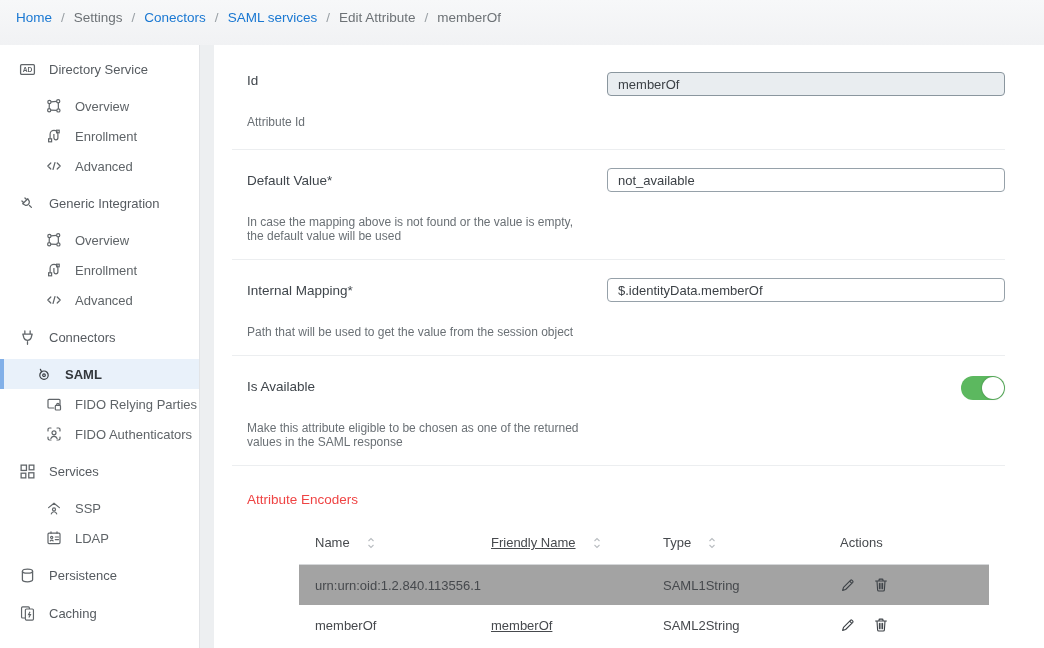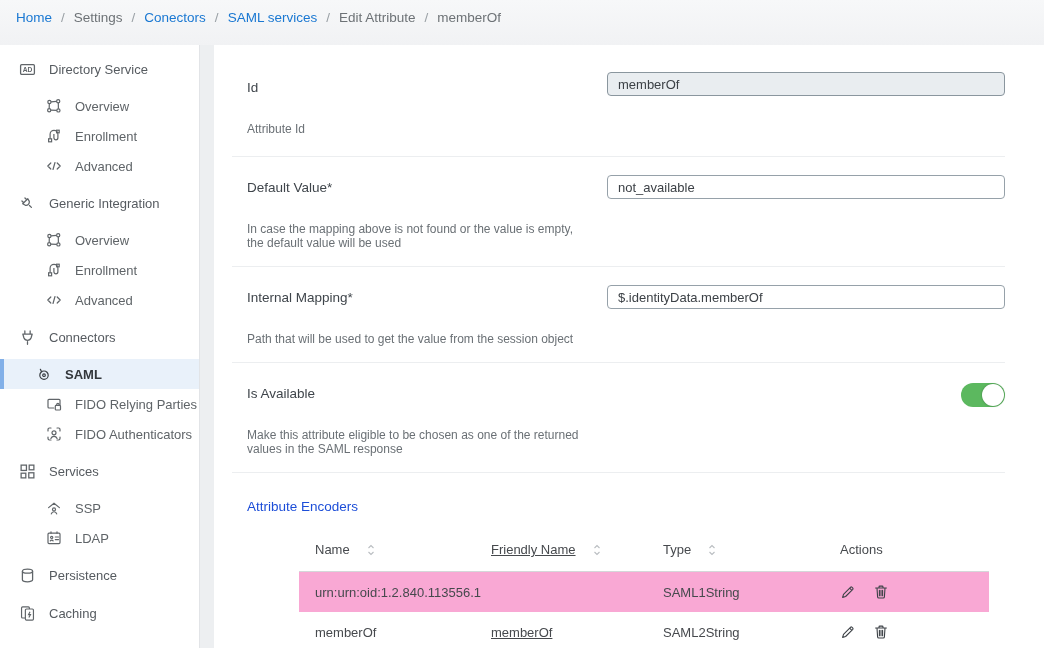--- a/index.html
+++ b/index.html
@@ -43,26 +43,26 @@
   .tinput.disabled { background:#e9edf0; border-color:#8a969e; }
 
   
   .toggle { width:44px; height:24px; border-radius:12px; background:#5cb85f;
     position:relative; margin-left:354px; margin-top:2px; cursor:pointer; }
   .toggle .knob { position:absolute; top:1px; right:1px; width:22px; height:22px;
     border-radius:50%; background:#fff; box-shadow:0 0 2px rgba(0,0,0,.35); }
 
   
   .enc { padding-left:15px; }
-  .enc-title { font-size:13.5px; color:#1d4ed8; margin-top:26px; }
+  .enc-title { font-size:13.5px; color:#ef4444; margin-top:26px; }
   .enc-table { margin:14px 0 0 52px; width:690px; font-size:13px; color:#46494d; }
   .enc-head { display:flex; align-items:center; height:44px;
     border-bottom:1px solid #d5d7d9; }
   .enc-row { display:flex; align-items:center; height:40px; }
-  .enc-row.hl { background:#f9a8d4; }
+  .enc-row.hl { background:#a3a3a3; }
   .col-name { width:176px; padding-left:16px; }
   .col-fname { width:172px; padding-left:16px;text-decoration:underline; }
   .col-type { width:160px; padding-left:16px; }
   .col-actions { flex:1; padding-left:33px; display:flex; align-items:center; gap:17px; }
   .hcell { display:flex; align-items:center; gap:17px; cursor:pointer; }
   .sortglyph { color:#b9bdc1; display:flex; }
   .cell-clip { white-space:nowrap; overflow:hidden; max-width:168px; }
   .act-icon { color:#3c4146; cursor:pointer; display:flex; }
   .enc-total { font-size:12px; color:#46494d; margin:30px 0 0 68px; }
 </style>
@@ -274,21 +274,21 @@
       <span>Caching</span>
     </div>
   </div>
 
   <div class="gutter"></div>
 
   <div class="main">
 
     <div class="section first">
       <div class="sec-left">
-        <div class="flabel" style="margin-top:8px">Id</div>
+        <div class="flabel" style="margin-top:1px">Id</div>
         <div class="fhelper">Attribute Id</div>
       </div>
       <div class="sec-right">
         <input class="tinput disabled" disabled="" value="memberOf" style="">
       </div>
     </div>
 
     <div class="section">
       <div class="sec-left">
         <div class="flabel">Default Value*</div>

